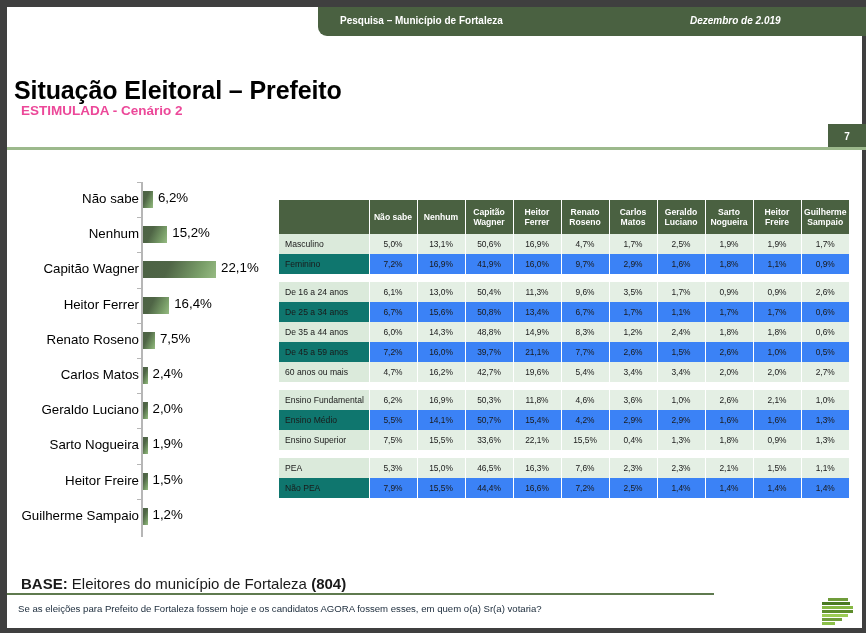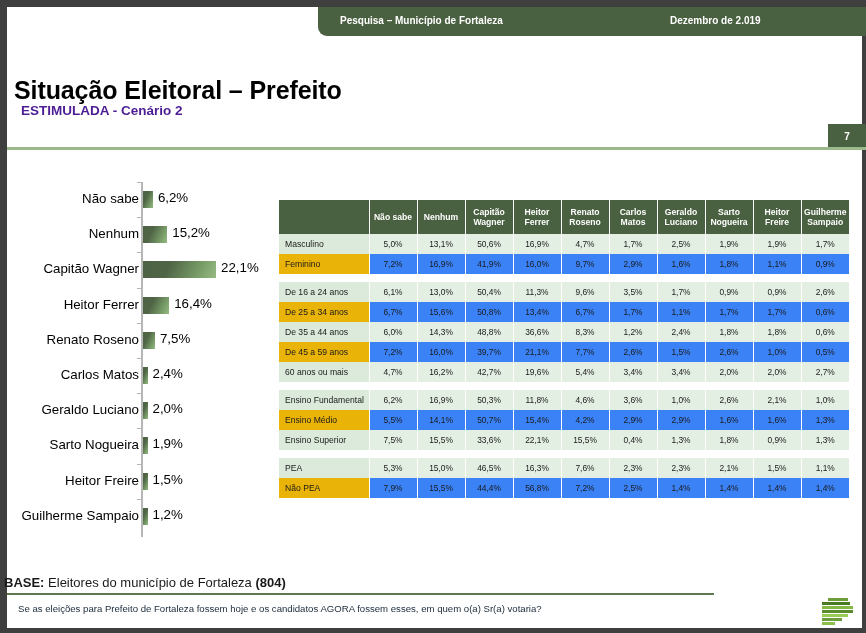--- a/index.html
+++ b/index.html
@@ -47,34 +47,35 @@
     color: #ffffff;
     font-size: 10px;
     font-weight: bold;
     box-sizing: border-box;
   }
   .header-survey {
     position: absolute; left: 22px; top: 8px;
     white-space: nowrap;
   }
   .header-date {
-    position: absolute; left: 352px; top: 8px;
-    white-space: nowrap;
+    position: absolute; left: 372px; top: 8px;
+    white-space: nowrap;
+    font-style: italic;
   }
 
   
   .title-main {
     position: absolute; left: 14px; top: 76px;
     font-size: 25px; font-weight: bold; color: #000000;
     letter-spacing: -0.1px;
     white-space: nowrap;
   }
   .title-sub {
     position: absolute; left: 14px; top: 103px;
-    font-size: 13.5px; font-weight: bold; color: #4c1d95;
+    font-size: 13.5px; font-weight: bold; color: #ec4899;
     white-space: nowrap;
     padding-left: 7px;
   }
 
   
   .page-badge {
     position: absolute; left: 828px; top: 124px;
     width: 38px; height: 24px;
     background: #4a6141;
     color: #ffffff;
@@ -171,32 +172,32 @@
   table.data td:last-child { border-right: none; }
   table.data td.rowlabel {
     text-align: left;
     padding-left: 6px;
     font-size: 8.6px;
   }
   
   tr.shade-a td { background: #e4efe4; }
   tr.shade-a td.rowlabel { background: #dbeadb; }
   tr.shade-b td { background: #3b82f6; }
-  tr.shade-b td.rowlabel { background: #eab308; }
+  tr.shade-b td.rowlabel { background: #0f766e; }
   tr.gap td {
     background: #ffffff !important;
     height: 8px;
     padding: 0;
     border-right: none;
   }
 
   
   .base-line {
-    position: absolute; left: 4px; top: 575px;
-    font-size: 13px; color: #1a1a1a;
+    position: absolute; left: 21px; top: 575px;
+    font-size: 15px; color: #1a1a1a;
     white-space: nowrap;
   }
   .base-line b { font-weight: bold; }
   .rule-bottom {
     position: absolute; left: 7px; top: 593px;
     width: 707px; height: 2px;
     background: #5f7a4f;
   }
   .question {
     position: absolute; left: 18px; top: 603px;
@@ -384,21 +385,21 @@
             <td>1,1%</td>
             <td>1,7%</td>
             <td>1,7%</td>
             <td>0,6%</td>
           </tr>
           <tr class="shade-a">
             <td class="rowlabel">De 35 a 44 anos</td>
             <td>6,0%</td>
             <td>14,3%</td>
             <td>48,8%</td>
-            <td>36,6%</td>
+            <td>14,9%</td>
             <td>8,3%</td>
             <td>1,2%</td>
             <td>2,4%</td>
             <td>1,8%</td>
             <td>1,8%</td>
             <td>0,6%</td>
           </tr>
           <tr class="shade-b">
             <td class="rowlabel">De 45 a 59 anos</td>
             <td>7,2%</td>
@@ -481,21 +482,21 @@
             <td>2,3%</td>
             <td>2,1%</td>
             <td>1,5%</td>
             <td>1,1%</td>
           </tr>
           <tr class="shade-b">
             <td class="rowlabel">Não PEA</td>
             <td>7,9%</td>
             <td>15,5%</td>
             <td>44,4%</td>
-            <td>56,8%</td>
+            <td>16,6%</td>
             <td>7,2%</td>
             <td>2,5%</td>
             <td>1,4%</td>
             <td>1,4%</td>
             <td>1,4%</td>
             <td>1,4%</td>
           </tr>
         </tbody>
     </table>
   </div>

